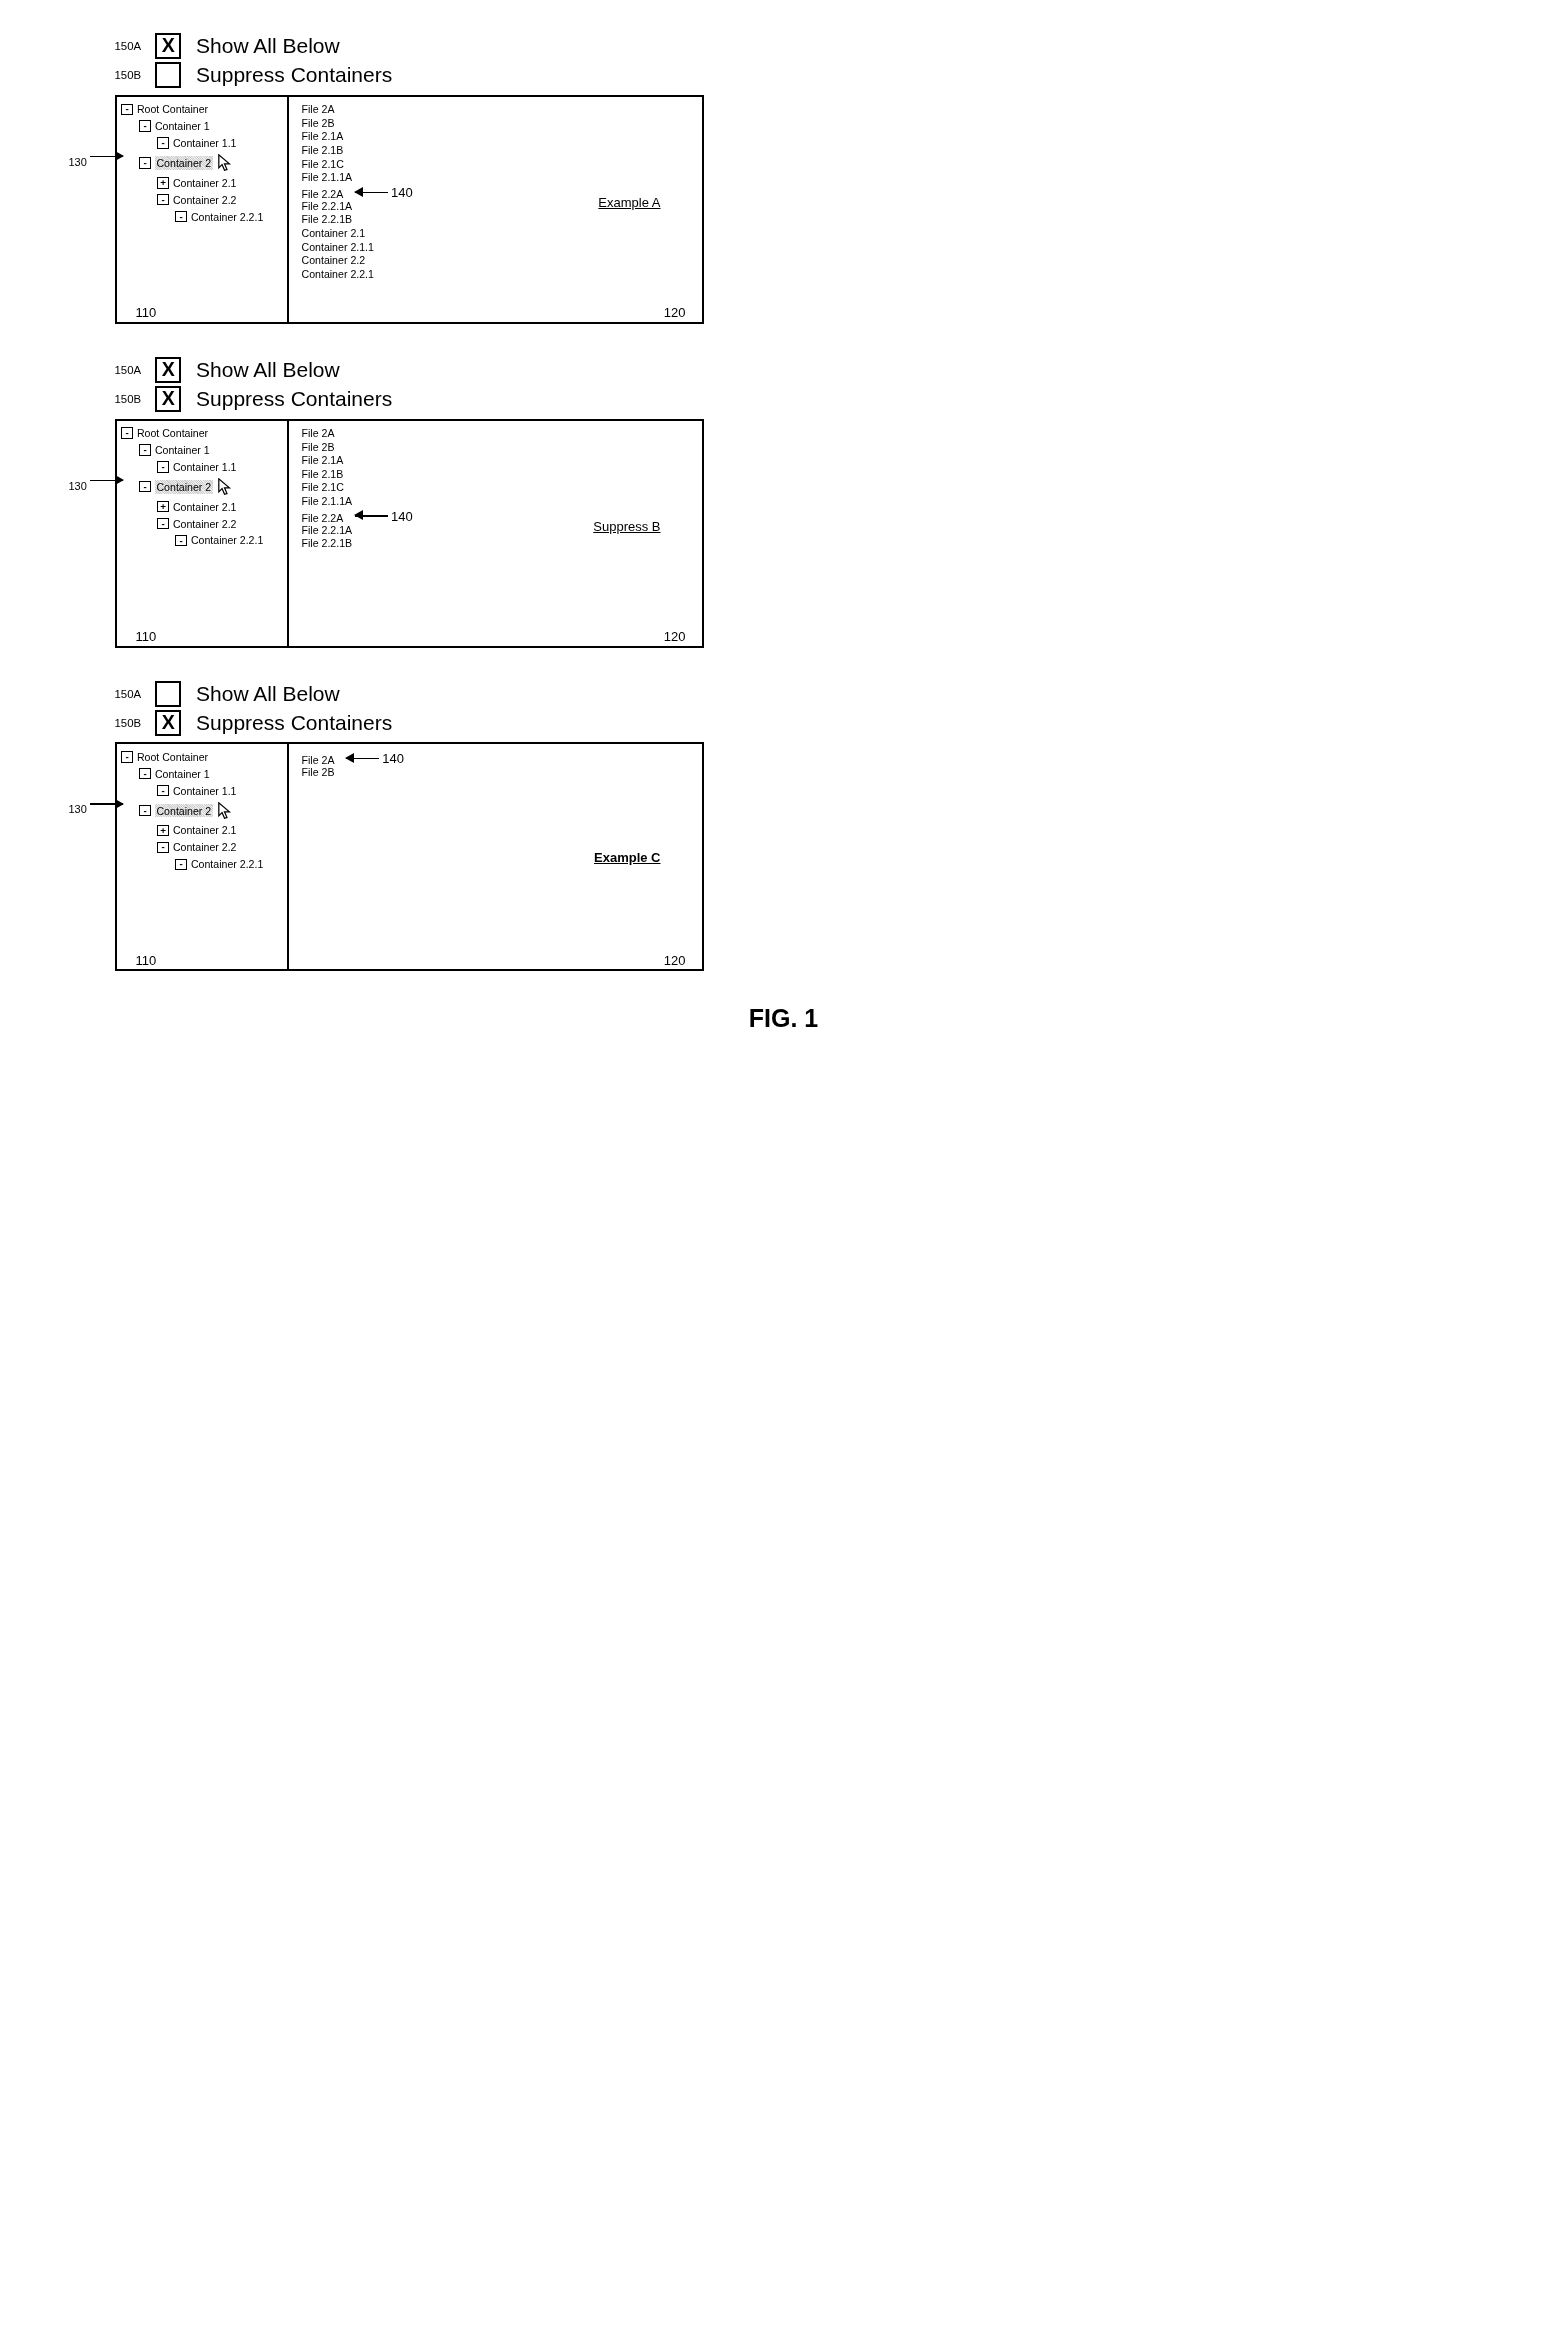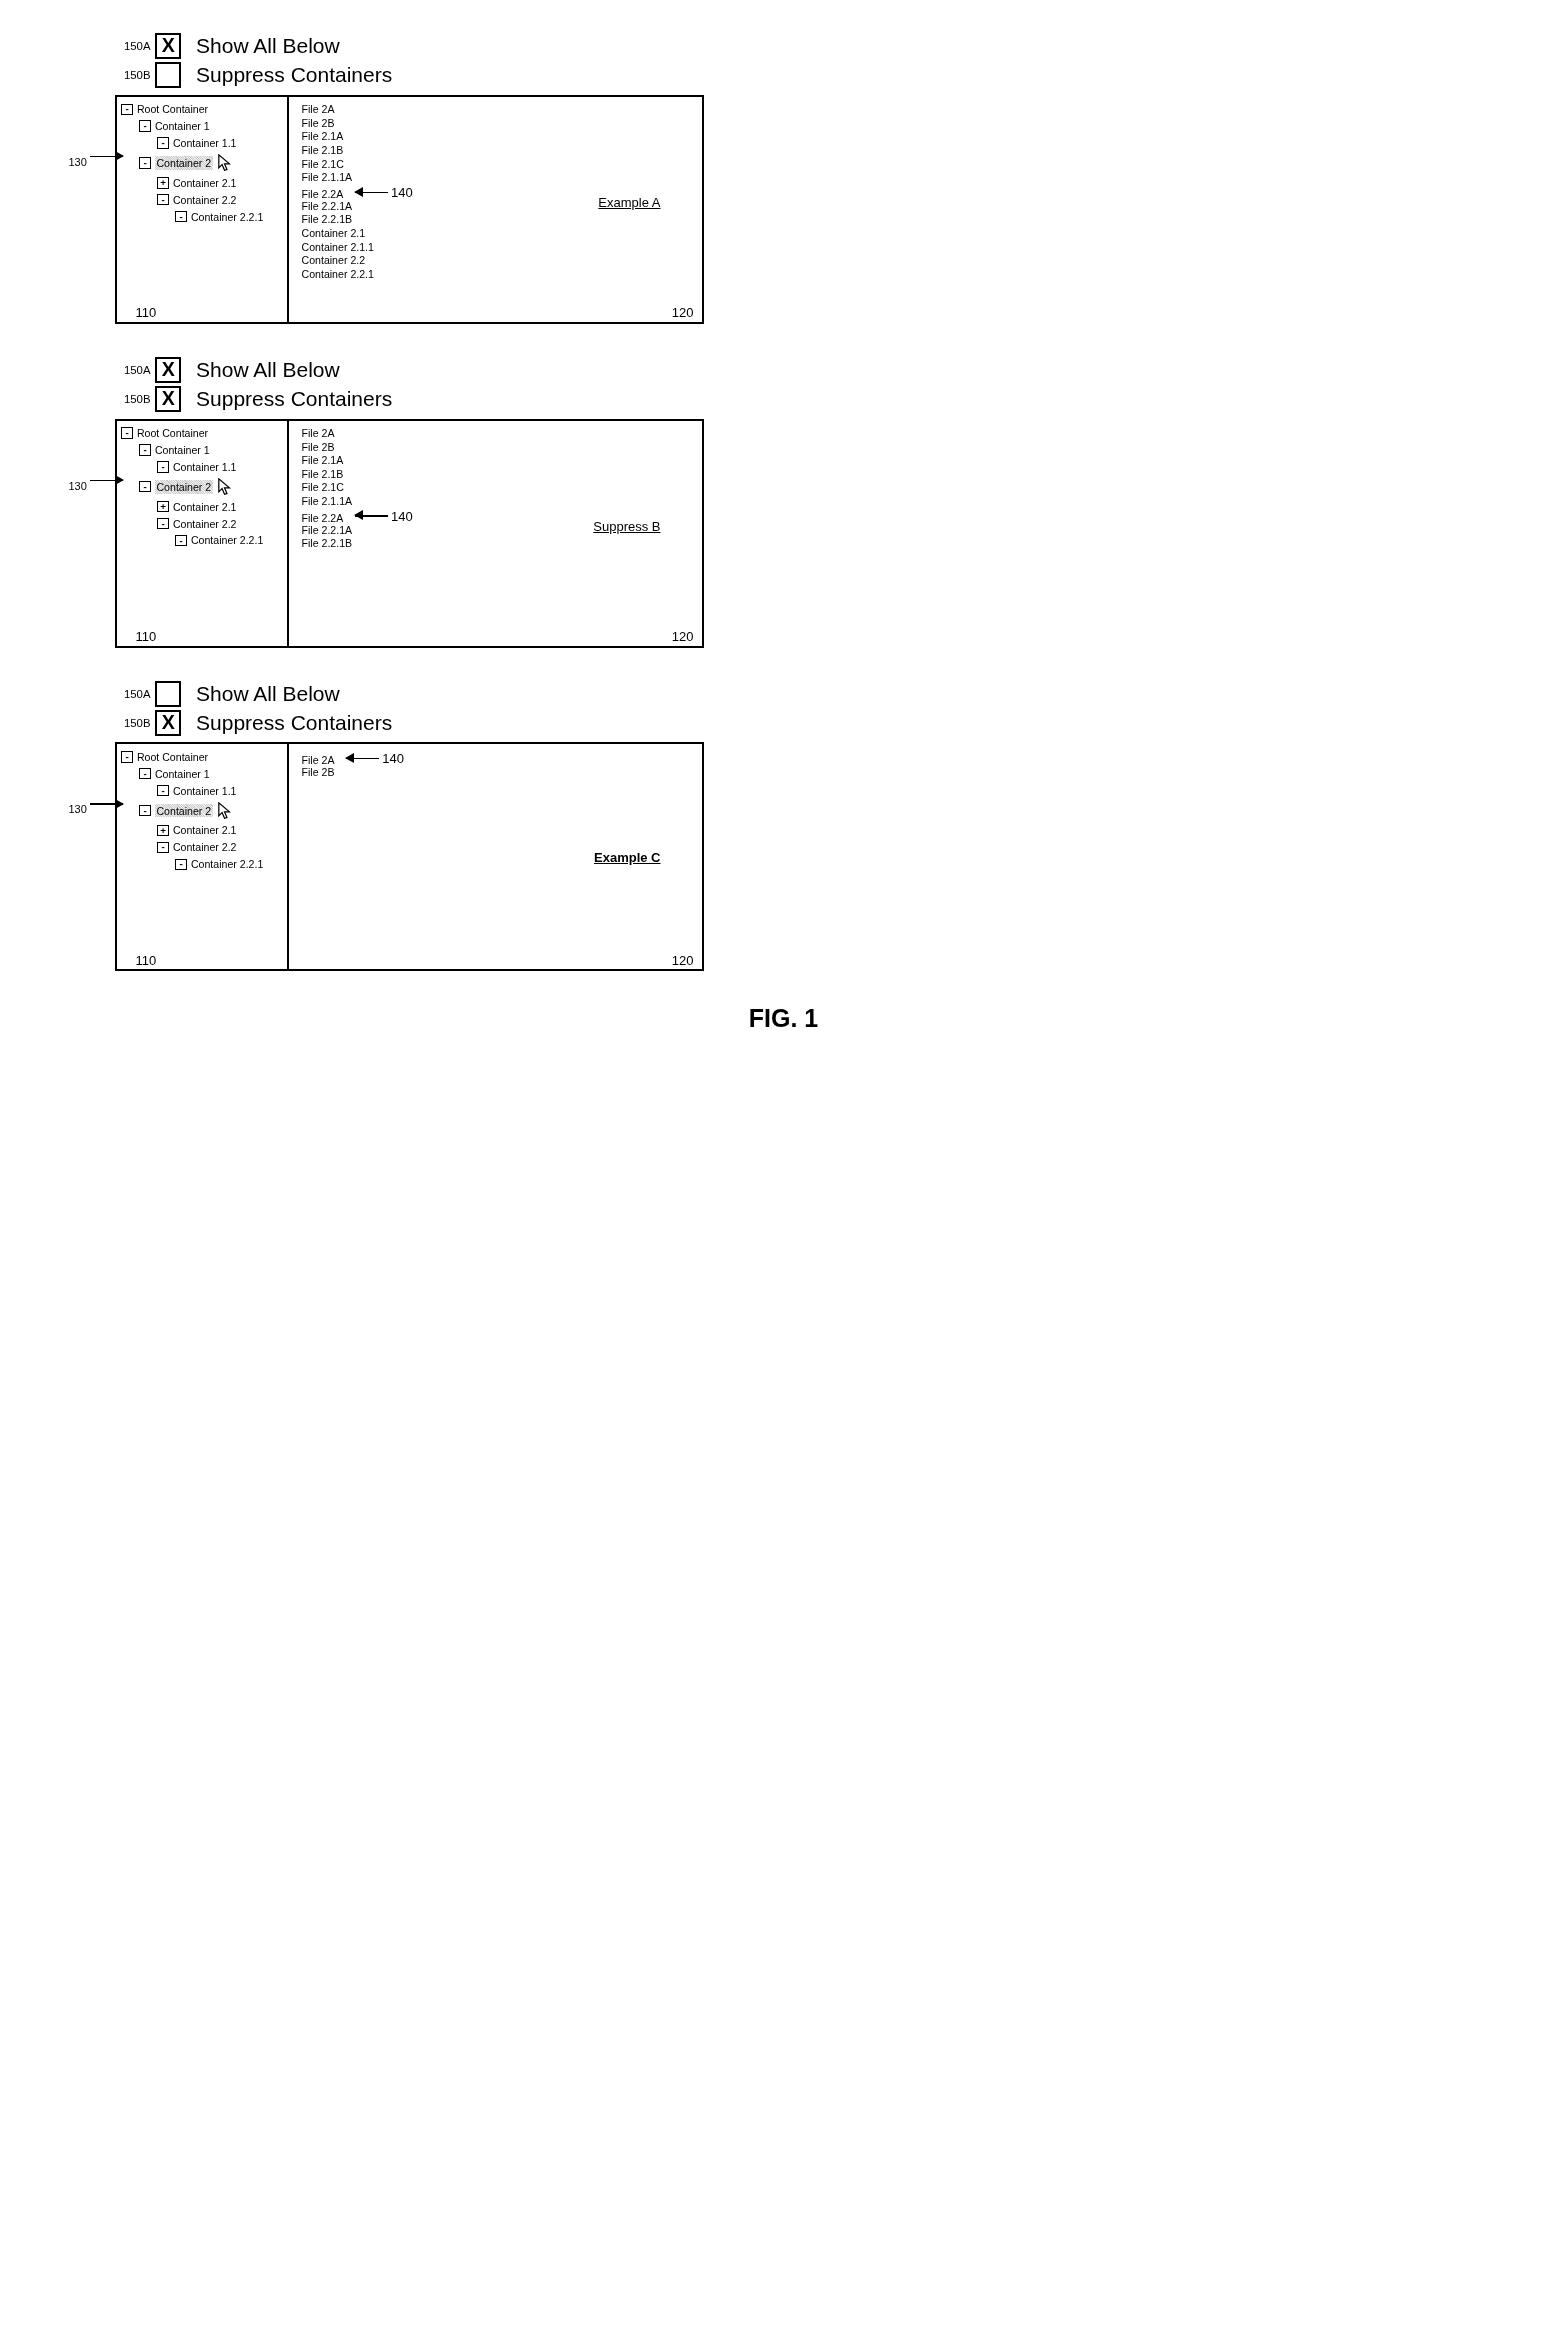--- a/index.html
+++ b/index.html
@@ -20,21 +20,21 @@
   }
   .control-row {
     display: flex;
     align-items: center;
     margin-bottom: 3.3px;
   }
   .control-tag {
     font-size: 11.4px;
     margin-right: 4.9px;
     width: 36px;
-    text-align: right;
+    text-align: left;
   }
   .checkbox {
     width: 26px;
     height: 26px;
     border: 2.5px solid #000;
     display: flex;
     align-items: center;
     justify-content: center;
     font-size: 19.6px;
     font-weight: 900;
@@ -111,21 +111,21 @@
     position: relative;
     font-size: 10.6px;
   }
   .pane-num {
     position: absolute;
     bottom: 1.6px;
     font-size: 13px;
     font-weight: normal;
   }
   .pane-num.left { left: 19px; margin-top: 32px; }
-  .pane-num.right { right: 8px; }
+  .pane-num.right { right: 16px; }
   .tree-row {
     display: flex;
     align-items: center;
     margin-bottom: 4.9px;
     white-space: nowrap;
   }
   .expander {
     width: 11.4px;
     height: 11.4px;
     border: 1.2px solid #000;

